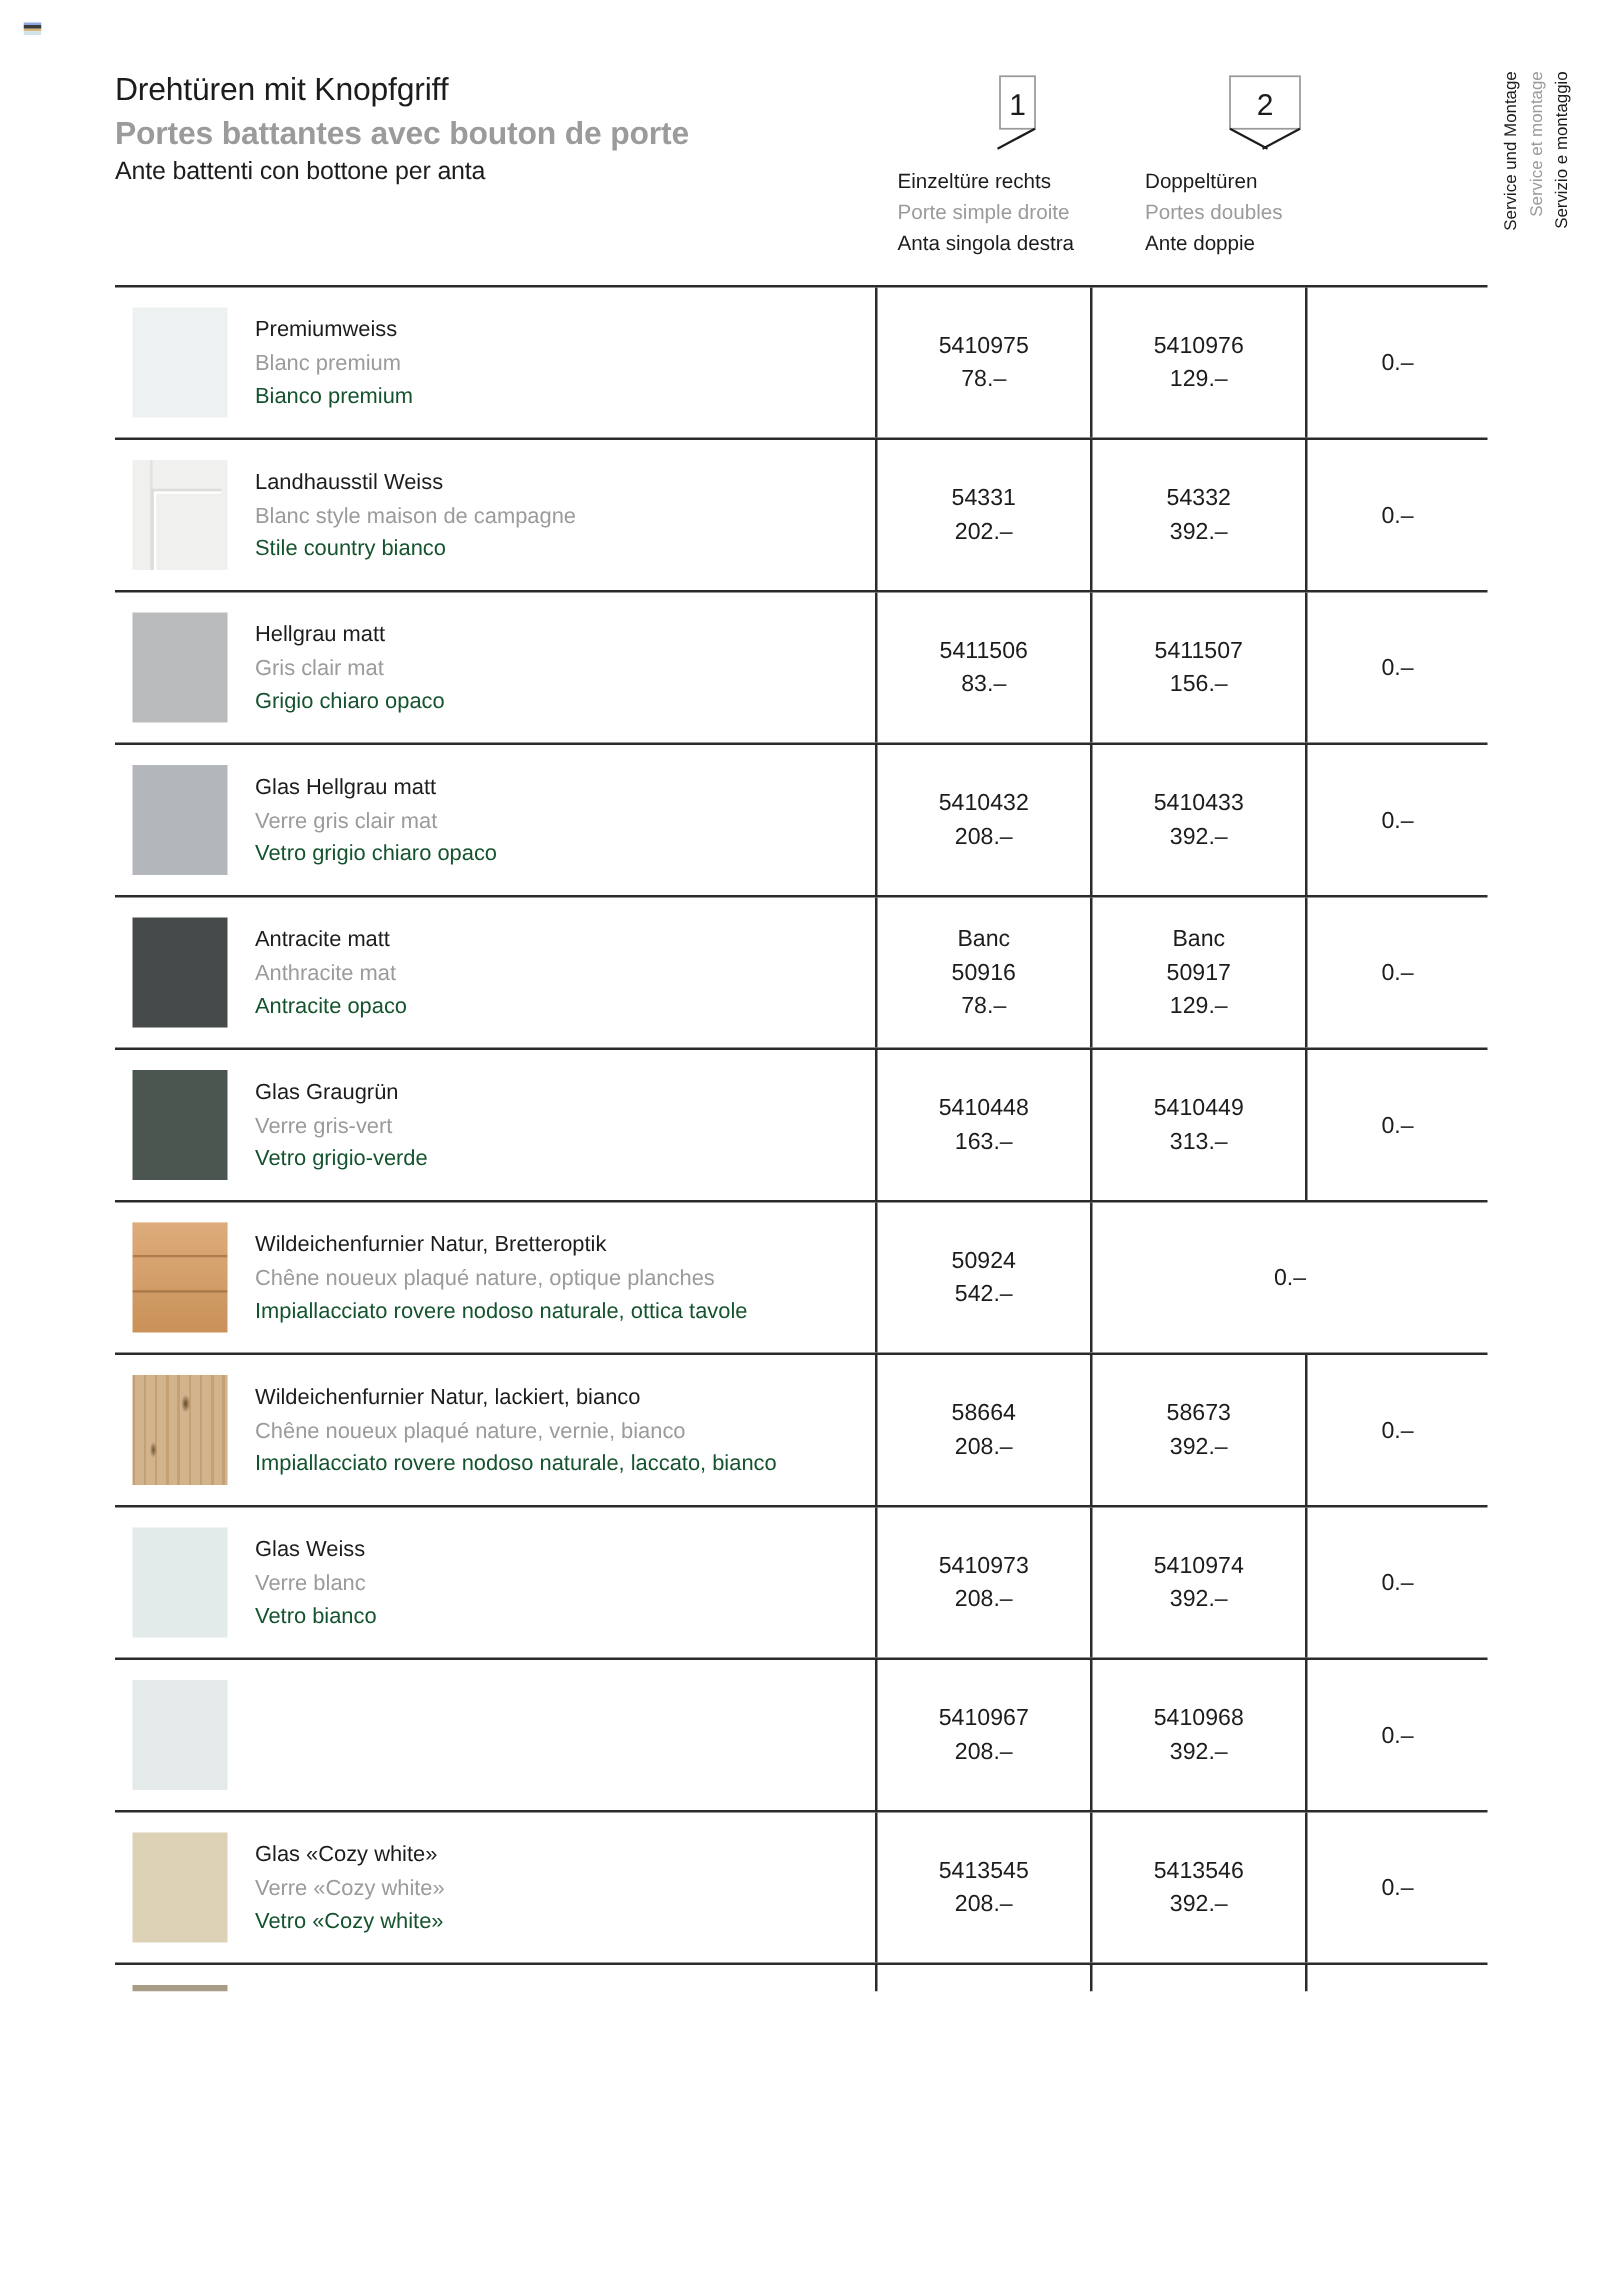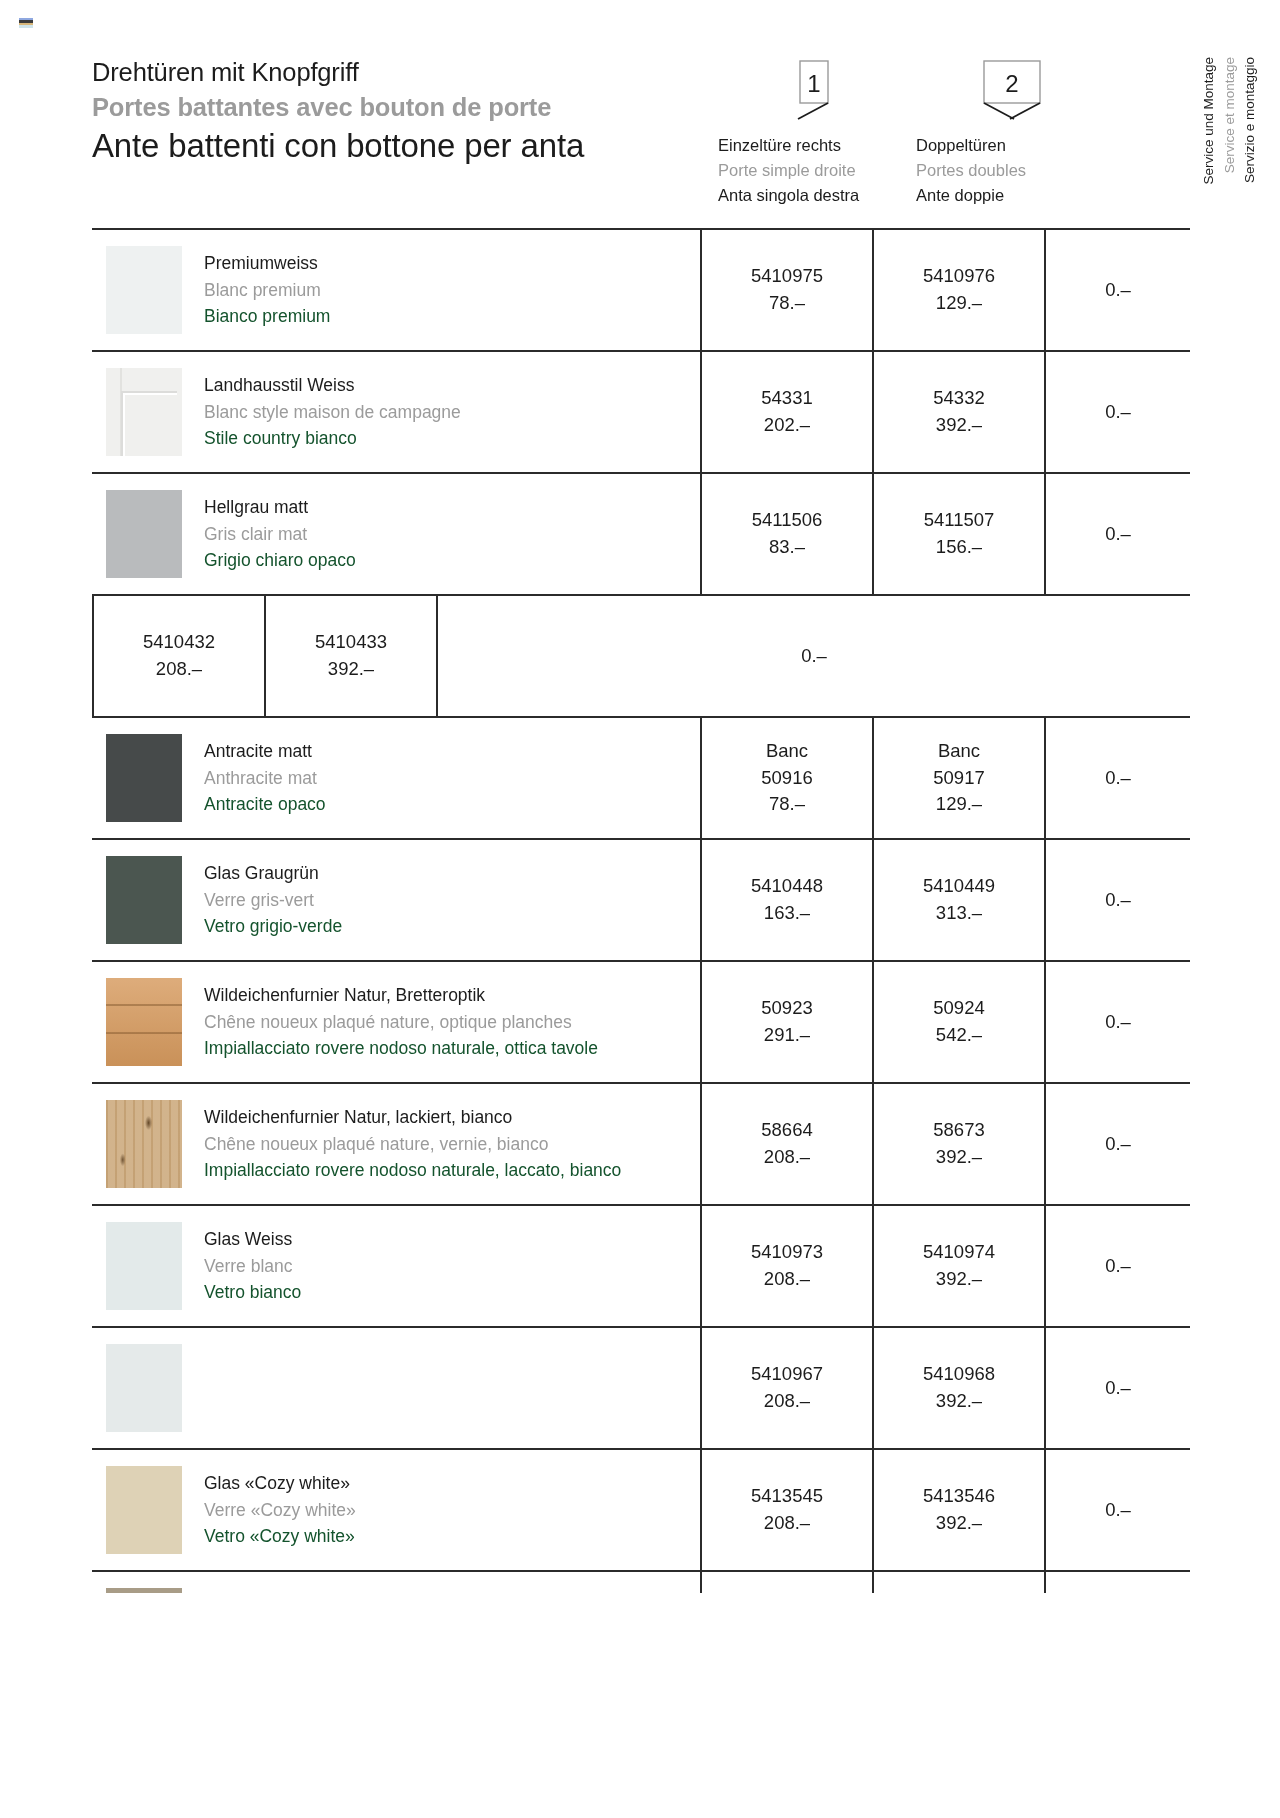--- a/index.html
+++ b/index.html
@@ -61,21 +61,21 @@
     letter-spacing: -0.15px;
   }
   .title-fr {
     font-size: 25.5px;
     font-weight: 700;
     color: #9b9b9b;
     line-height: 1.36;
     letter-spacing: -0.15px;
   }
   .title-it {
-    font-size: 33px;
+    font-size: 20px;
     font-weight: 400;
     color: #1c1c1c;
     line-height: 1.36;
     letter-spacing: -0.15px;
   }
 
   
   .colhead {
     position: absolute;
     top: 0;
@@ -375,20 +375,28 @@
           <div class="art">5411506</div>
           <div class="amt">83.–</div>
         </div>
         <div class="cell-price">
           <div class="art">5411507</div>
           <div class="amt">156.–</div>
         </div>
         <div class="cell-service">0.–</div>
       </div>
       <div class="row">
+        <div class="cell-desc">
+          <div class="swatch" style="background:#b3b6bb"></div>
+          <div class="names">
+            <div class="n-de">Glas Hellgrau matt</div>
+            <div class="n-fr">Verre gris clair mat</div>
+            <div class="n-it">Vetro grigio chiaro opaco</div>
+          </div>
+        </div>
         <div class="cell-price">
           <div class="art">5410432</div>
           <div class="amt">208.–</div>
         </div>
         <div class="cell-price">
           <div class="art">5410433</div>
           <div class="amt">392.–</div>
         </div>
         <div class="cell-service">0.–</div>
       </div>
@@ -435,24 +443,20 @@
       <div class="row">
         <div class="cell-desc">
           <div class="swatch sw-wood-planks" style="background:#d69a5e"></div>
           <div class="names">
             <div class="n-de">Wildeichenfurnier Natur, Bretteroptik</div>
             <div class="n-fr">Chêne noueux plaqué nature, optique planches</div>
             <div class="n-it">Impiallacciato rovere nodoso naturale, ottica tavole</div>
           </div>
         </div>
         <div class="cell-price">
-          <div class="art">50923</div>
-          <div class="amt">291.–</div>
-        </div>
-        <div class="cell-price">
           <div class="art">50924</div>
           <div class="amt">542.–</div>
         </div>
         <div class="cell-service">0.–</div>
       </div>
       <div class="row">
         <div class="cell-desc">
           <div class="swatch sw-wood-grain" style="background:#cdab7f"></div>
           <div class="names">
             <div class="n-de">Wildeichenfurnier Natur, lackiert, bianco</div>

